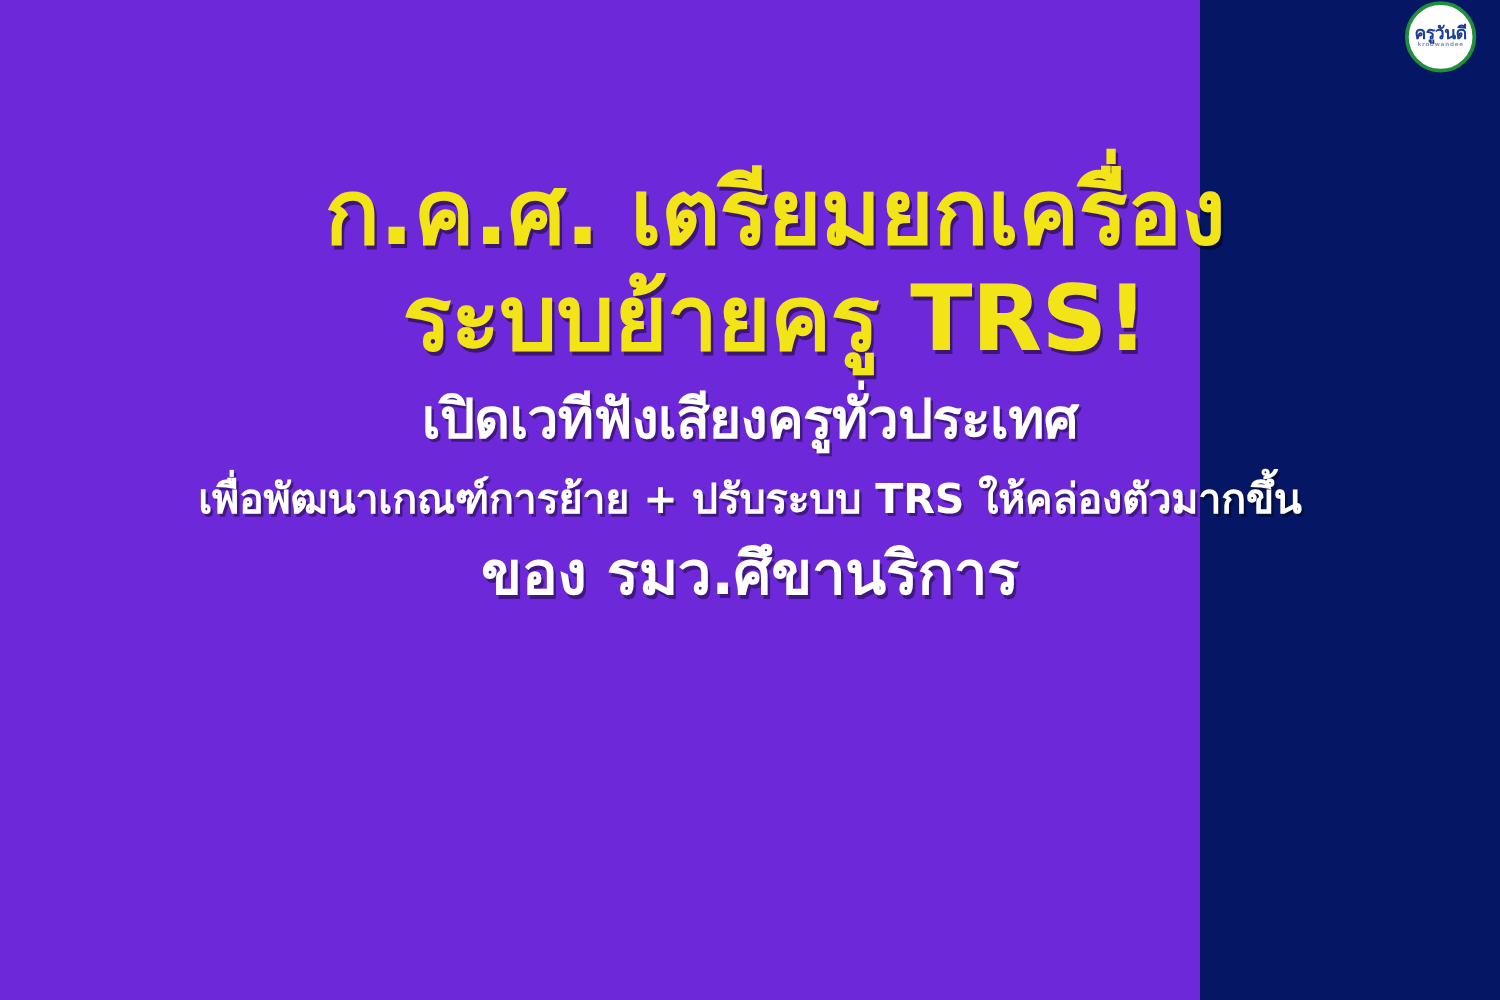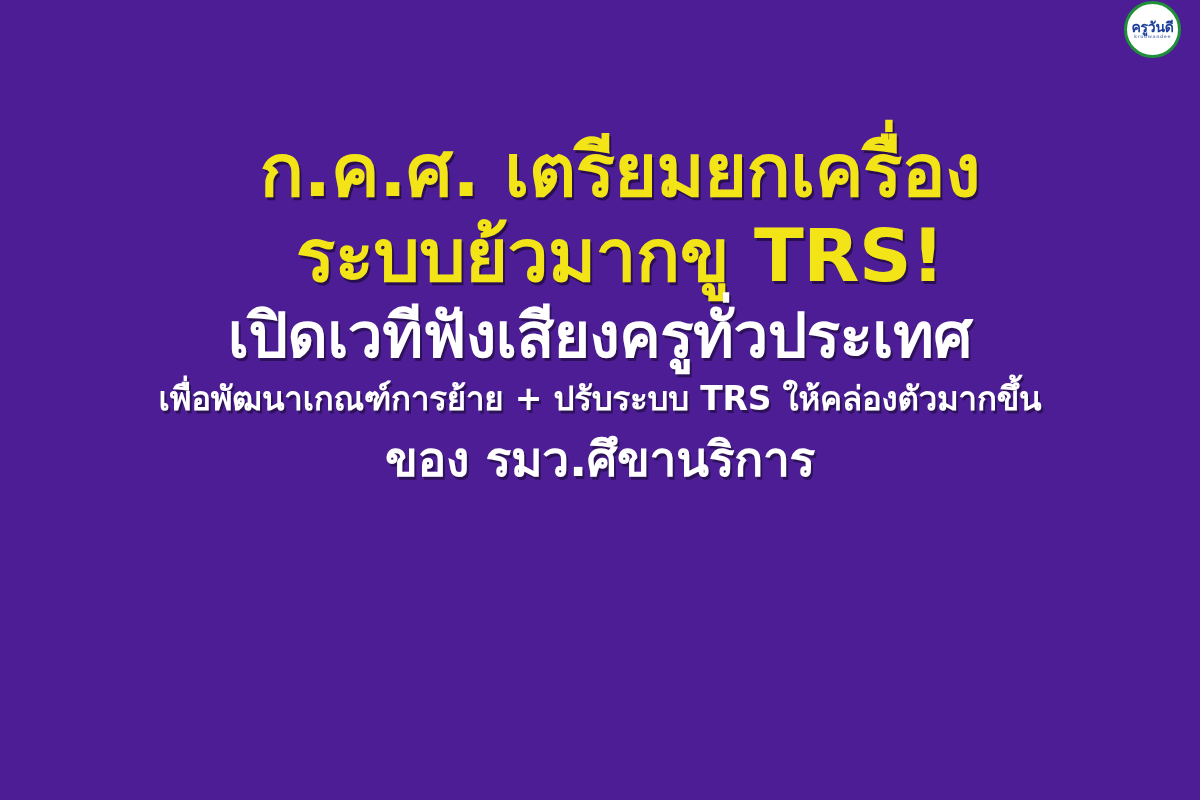--- a/index.html
+++ b/index.html
@@ -10,23 +10,23 @@
   body {
     width: 1200px;
     height: 800px;
     overflow: hidden;
     background: #041664;
     font-family: "DejaVu Sans", "Liberation Sans", sans-serif;
   }
 
   #banner {
     position: relative;
-    width: 1200px;
+    width: 960px;
     height: 800px;
-    background: #4c1d95;
+    background: #6d28d9;
     box-sizing: border-box;
   }
 
   
   #logo-badge {
     position: absolute;
     top: 1px;
     left: 1124px;
     width: 57px;
     height: 57px;
@@ -90,21 +90,21 @@
     font-size: 73px;
     line-height: 86px;
     letter-spacing: -0.5px;
   }
   #headline-2 {
     font-size: 73px;
     line-height: 84px;
     letter-spacing: -0.5px;
   }
   #headline-3 {
-    font-size: 62px;
+    font-size: 44px;
     line-height: 76px;
     letter-spacing: -0.5px;
   }
   #headline-4 {
     font-size: 33px;
     line-height: 50px;
     letter-spacing: -0.2px;
   }
   #headline-5 {
     font-size: 48px;
@@ -122,19 +122,19 @@
 
 <div id="banner">
 
   <div id="logo-badge">
     <span class="logo-main">ครูวันดี</span>
     <span class="logo-sub">kroowandee</span>
   </div>
 
   <div id="headline-stack">
     <span class="line line-yellow" id="headline-1">ก.ค.ศ. เตรียมยกเครื่อง</span>
-    <span class="line line-yellow" id="headline-2">ระบบย้วมากขู TRS!</span>
+    <span class="line line-yellow" id="headline-2">ระบบย้ายครู TRS!</span>
     <span class="line line-white" id="headline-3">เปิดเวทีฟังเสียงครูทั่วประเทศ</span>
     <span class="line line-white" id="headline-4">เพื่อพัฒนาเกณฑ์การย้าย + ปรับระบบ TRS ให้คล่องตัวมากขึ้น</span>
     <span class="line line-white" id="headline-6">ของ รมว.ศึขานริการ</span>
   </div>
 
 </div>
 
 </body></html>

